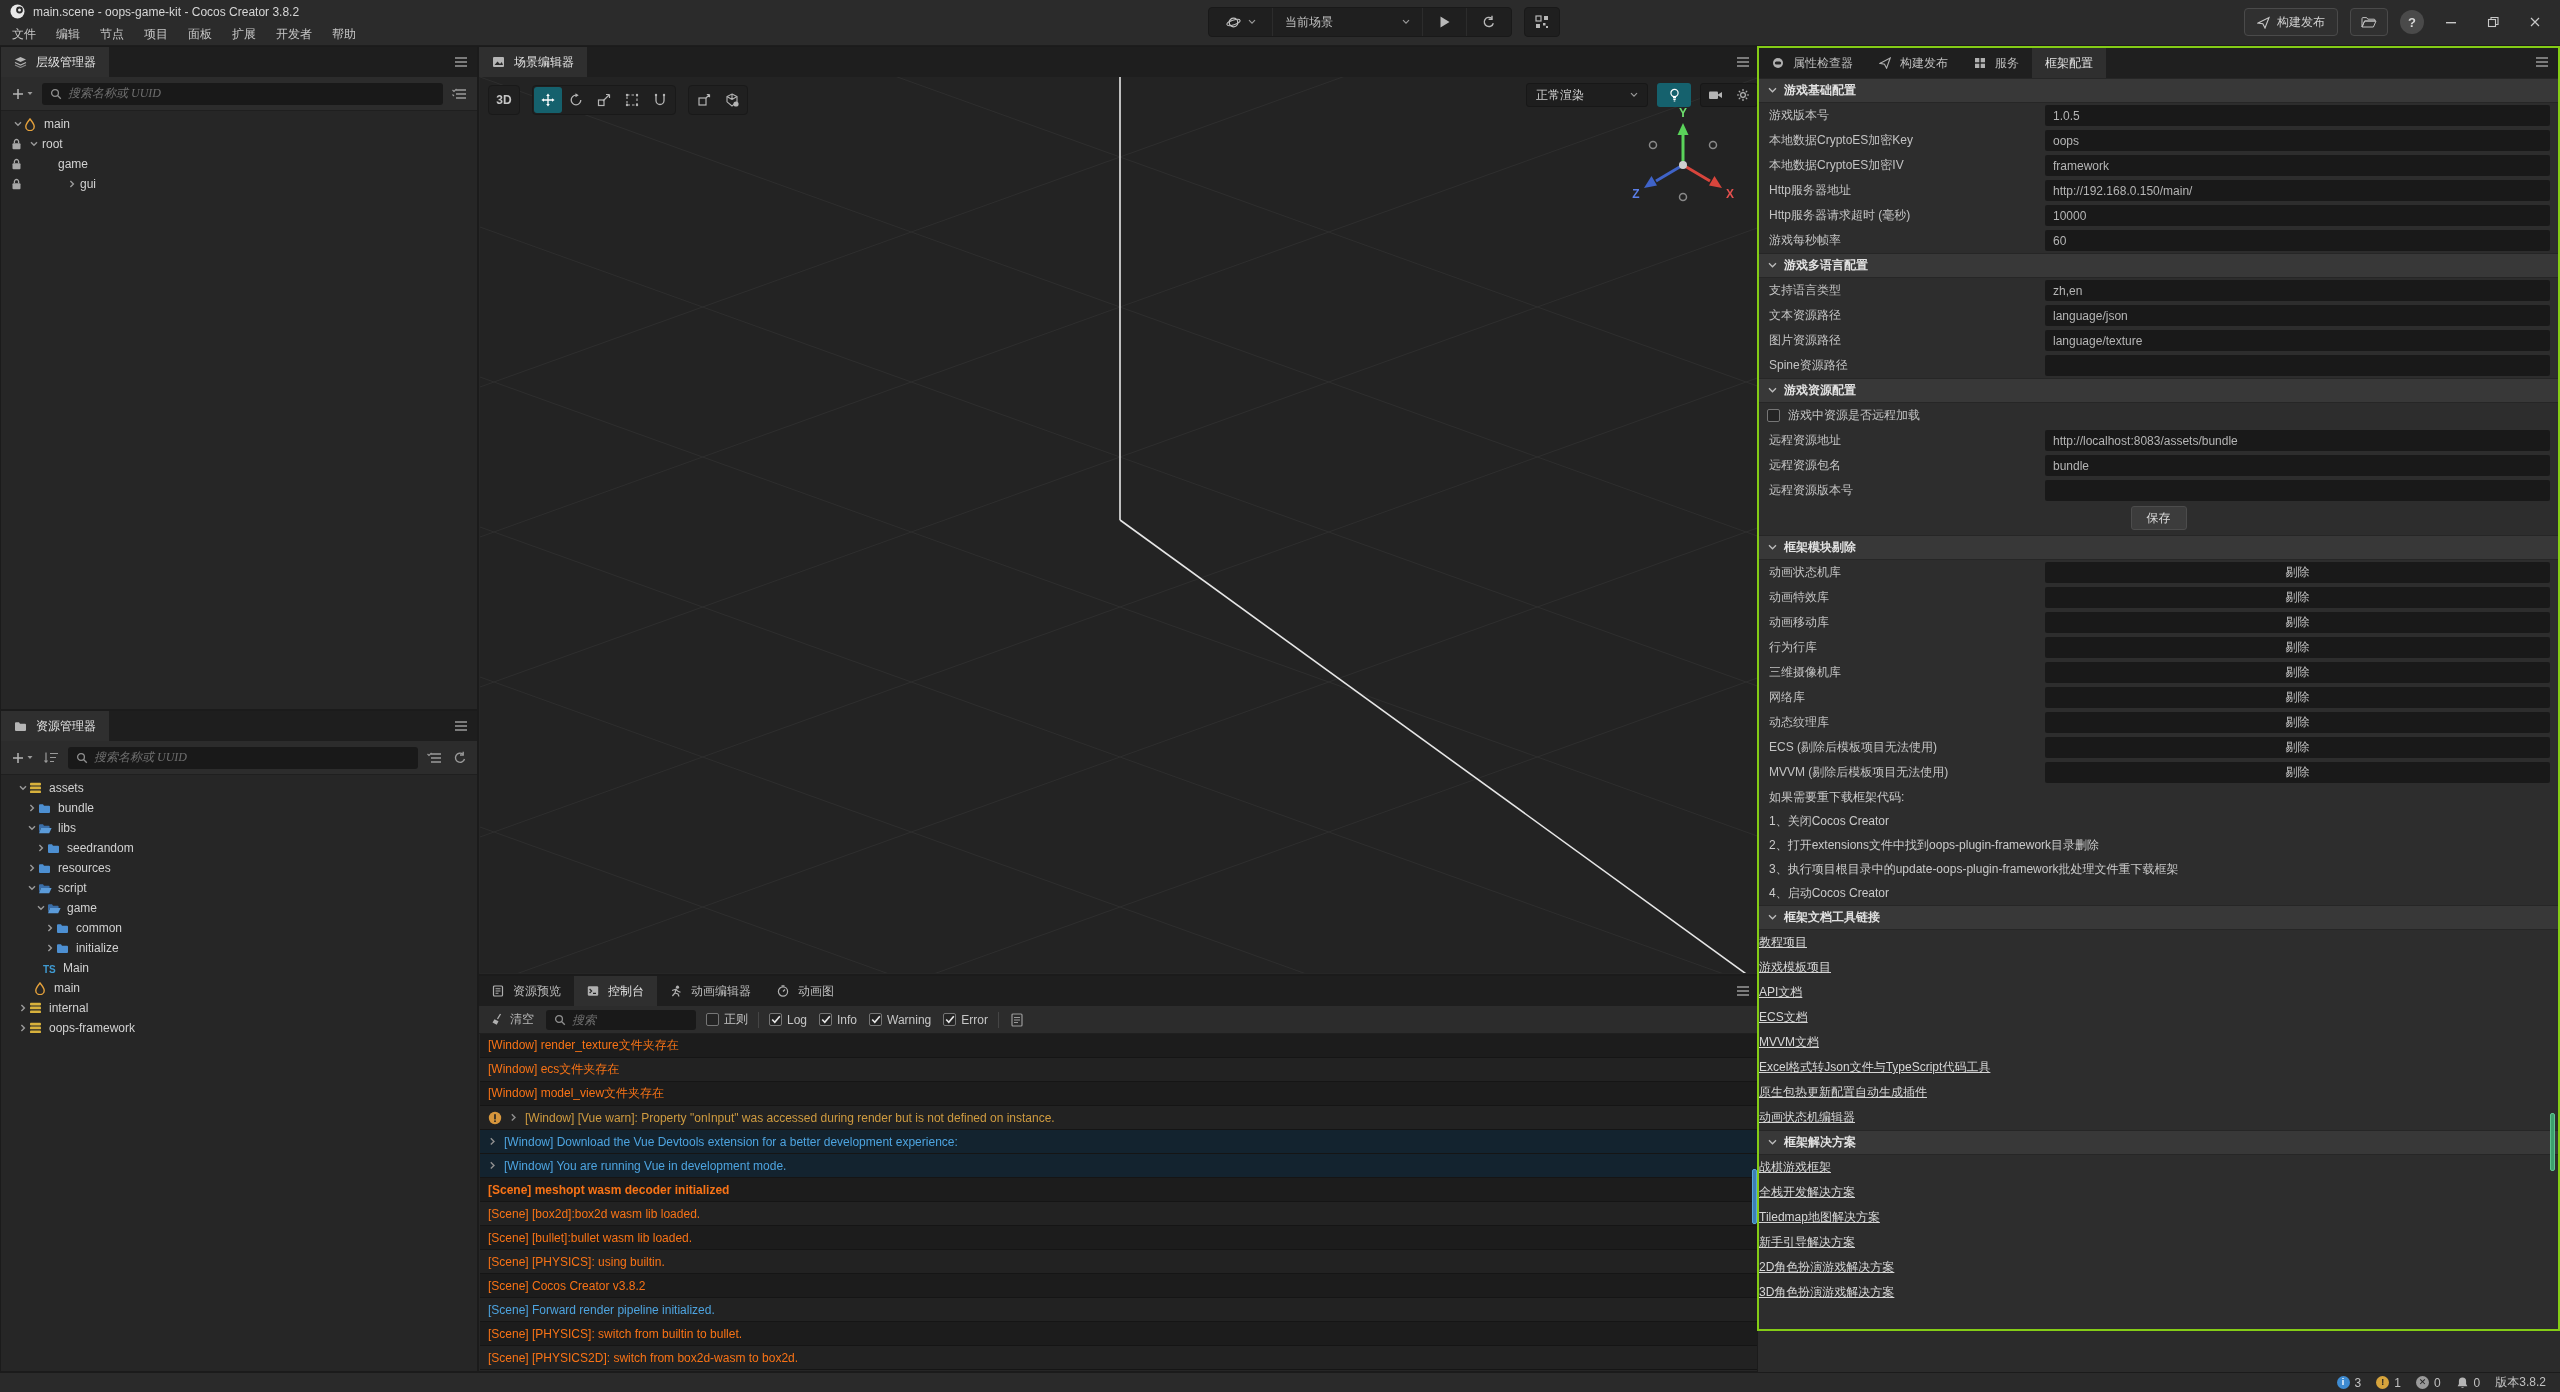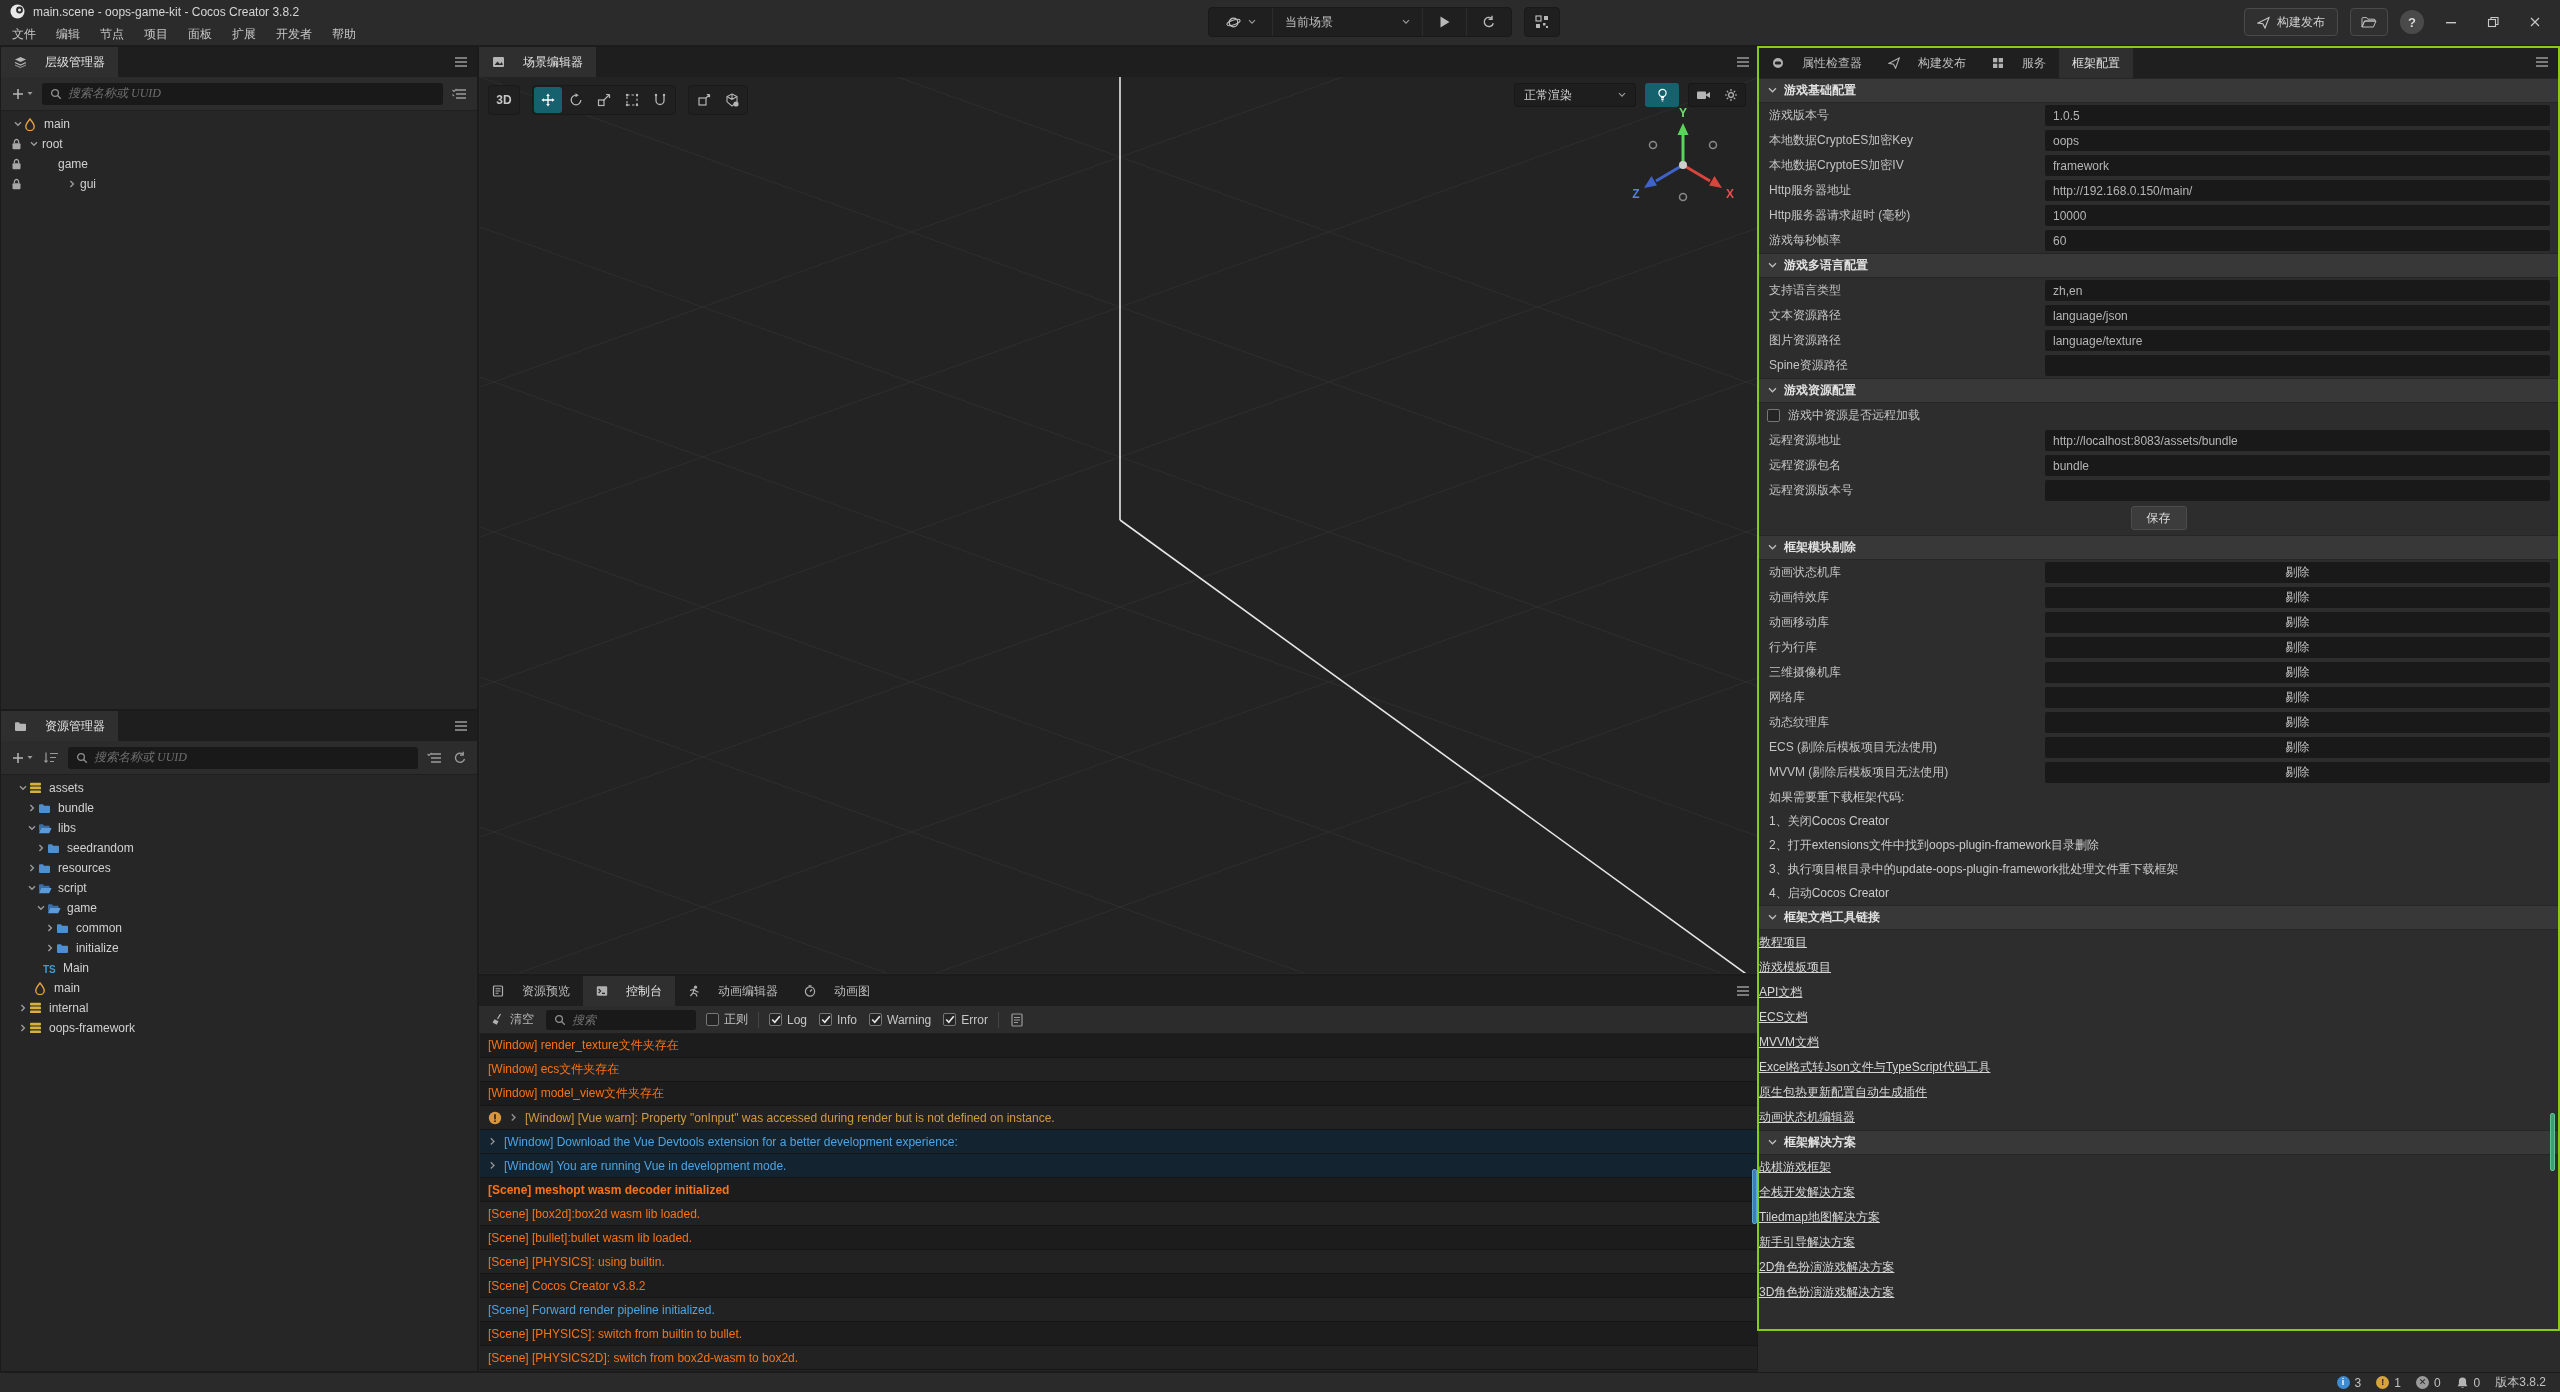--- a/index.html
+++ b/index.html
@@ -18,41 +18,41 @@
 .ctl:last-child{border-right:none}
 .btn-qr{width:36px;height:30px;background:#1f1f1f;border:1px solid #191919;border-radius:4px;display:flex;align-items:center;justify-content:center}
 .right-controls{position:absolute;right:10px;top:8px;display:flex;align-items:center;gap:12px}
 .btn-build{display:flex;gap:7px;align-items:center;height:28px;padding:0 12px;border:1px solid #4a4a4a;border-radius:4px;color:#cecece;background:#303030}
 .btn-sq{width:38px;height:28px;border:1px solid #4a4a4a;border-radius:4px;display:flex;align-items:center;justify-content:center;background:#303030}
 .btn-help{width:24px;height:24px;border-radius:50%;background:#4a4a4a;display:flex;align-items:center;justify-content:center;color:#d8d8d8;font-weight:bold;font-size:13px}
 .win-ctl{width:30px;height:26px;display:flex;align-items:center;justify-content:center}
 
 .panel{position:absolute;background:#262626;border:1px solid #1b1b1b}
 .strip{position:absolute;left:0;top:0;right:0;height:30px;background:#1e1e1e;display:flex;align-items:stretch}
-.tab{display:flex;align-items:center;gap:18px;padding:0 13px;color:#bdbdbd;cursor:default;white-space:nowrap}
+.tab{display:flex;align-items:center;gap:9px;padding:0 13px;color:#bdbdbd;cursor:default;white-space:nowrap}
 .tab.active{background:#2f2f2f;color:#e3e3e3}
 .hamburger{position:absolute;right:9px;top:9px;cursor:pointer}
 .ptoolbar{position:absolute;left:0;top:30px;right:0;height:34px;background:#2c2c2c;display:flex;align-items:center;padding:0 8px;gap:7px;border-bottom:1px solid #1f1f1f}
 .tbtn{display:flex;align-items:center;justify-content:center;gap:2px;color:#b5b5b5;padding:0 2px}
 .searchbox{flex:1;display:flex;align-items:center;gap:6px;background:#191919;border-radius:3px;height:22px;padding:0 8px}
 .searchbox input{flex:1;background:transparent;border:none;outline:none;color:#c0c0c0;font-size:12px;font-family:Liberation Serif, serif}
 .searchbox input::placeholder{font-style:italic;color:#6e6e6e}
 .tree{position:absolute;left:0;top:64px;right:0;bottom:0;overflow:hidden;padding-top:3px}
 .tree-row{position:relative;height:20px;display:flex;align-items:center;color:#d2d2d2}
 .tr-lock{position:absolute;left:10px;top:4px;display:flex}
 .slot{width:13px;display:flex;align-items:center;justify-content:center;flex:0 0 13px}
 .icon-slot{width:18px;display:flex;align-items:center;flex:0 0 18px}
 .tr-label{margin-left:2px}
 
 .viewport{position:absolute;left:1px;top:30px;right:1px;bottom:1px;background:#232323;overflow:hidden}
 .vp-toolbar{position:absolute;left:8px;top:8px;display:flex;gap:12px;z-index:3}
 .vp-group{display:flex;background:#202020;border-radius:4px;border:1px solid #191919;padding:1px}
 .vp-btn{width:28px;height:26px;display:flex;align-items:center;justify-content:center;color:#c0c0c0;border-radius:3px}
 .vp-btn.sel{background:#15616d}
-.vp-view{position:absolute;right:12px;top:6px;display:flex;gap:9px;align-items:center;z-index:3}
+.vp-view{position:absolute;right:0;top:6px;display:flex;gap:9px;align-items:center;z-index:3}
 .vp-select{display:flex;align-items:center;justify-content:space-between;width:122px;height:24px;background:#1e1e1e;border:1px solid #171717;border-radius:3px;padding:0 9px;color:#cfcfcf}
 .vp-mini{display:flex;background:#1e1e1e;border:1px solid #171717;border-radius:3px;height:24px}
 .vp-mini .vp-btn{height:22px}
 .bulb-btn{width:34px;height:24px;background:#15616d;border-radius:3px;display:flex;align-items:center;justify-content:center}
 
 .ctoolbar{position:absolute;left:0;top:30px;right:0;height:28px;background:#2c2c2c;display:flex;align-items:center;gap:10px;padding:0 10px;border-bottom:1px solid #1f1f1f}
 .csearch{display:flex;align-items:center;gap:6px;background:#191919;border-radius:3px;height:20px;padding:0 8px;width:150px}
 .csearch input{width:100px;background:transparent;border:none;outline:none;color:#c0c0c0;font-size:12px;font-family:inherit}
 .csearch input::placeholder{font-style:italic;color:#6e6e6e}
 .cdivider{width:1px;height:16px;background:#454545}

